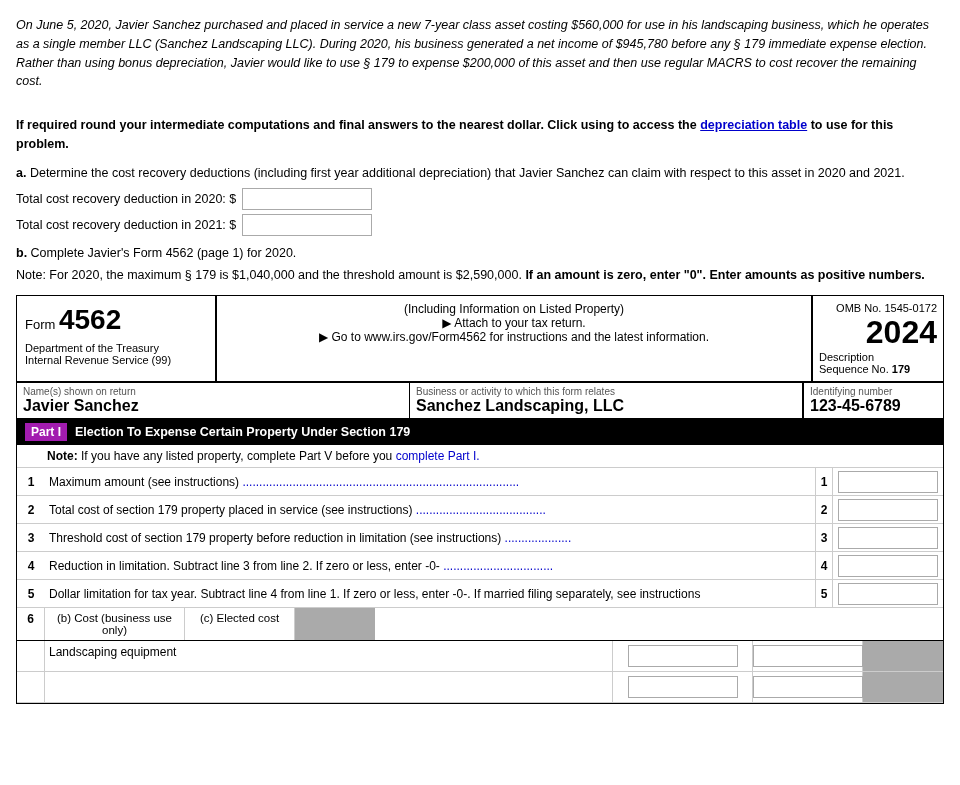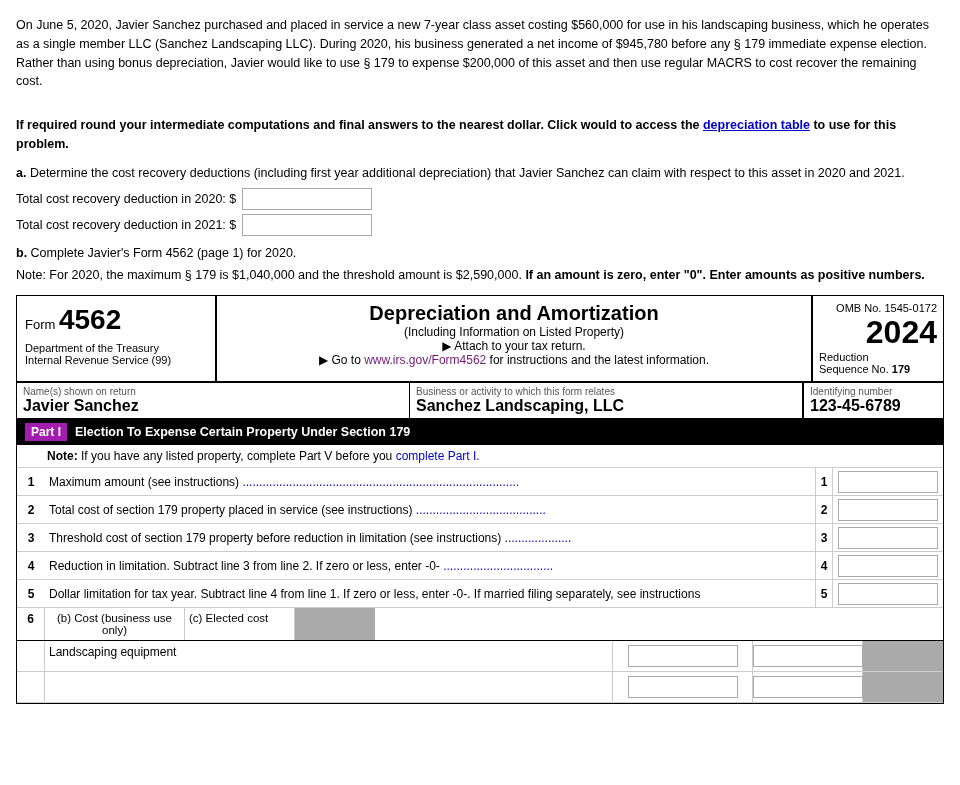--- a/index.html
+++ b/index.html
@@ -9,20 +9,21 @@
       background: #fff;
       color: #000;
       padding: 16px;
       width: 960px;
     }
     .intro-text {
       font-size: 12.5px;
       line-height: 1.5;
       margin-bottom: 10px;
       color: #000;
+      font-style: italic;
     }
     .bold-instruction {
       font-weight: bold;
       font-size: 12.5px;
       line-height: 1.5;
       margin-bottom: 10px;
     }
     .bold-instruction .blue-link {
       color: #0000cc;
       text-decoration: underline;
@@ -225,21 +226,21 @@
     .line6-col-b {
       width: 140px;
       text-align: center;
       font-size: 11.5px;
       padding: 4px;
       border-right: 1px solid #ccc;
       flex-shrink: 0;
     }
     .line6-col-c {
       width: 110px;
-      text-align: left;
+      text-align: center;
       font-size: 11.5px;
       padding: 4px;
       border-right: 1px solid #ccc;
       flex-shrink: 0;
     }
     .line6-col-d {
       width: 80px;
       background: #aaa;
       flex-shrink: 0;
     }
@@ -285,36 +286,36 @@
     }
     .line6-data-d {
       width: 80px;
       background: #aaa;
       flex-shrink: 0;
     }
     .blue-dots {
       color: #0000cc;
     }
     .irs-link {
-      color: #701a75;
+      color: #000000;
       margin-top: 44px;
     }
   </style>
 </head>
 <body>
 
 
 
 
 <p class="intro-text">On June 5, 2020, Javier Sanchez purchased and placed in service a new 7-year class asset costing $560,000 for use in his landscaping business, which he operates as a single member LLC (Sanchez Landscaping LLC). During 2020, his business generated a net income of $945,780 before any § 179 immediate expense election. Rather than using bonus depreciation, Javier would like to use § 179 to expense $200,000 of this asset and then use regular MACRS to cost recover the remaining cost.</p>
 
 <br>
 
 <p class="bold-instruction">
-  <span>If required round your intermediate computations and final answers to the nearest dollar. Click would to access the</span>
+  <span>If required round your intermediate computations and final answers to the nearest dollar. Click using to access the</span>
   <span class="blue-link">depreciation table</span>
   <span> <span>to use for this problem.</span></span>
 </p>
 
 <p class="section-a">
   <strong>a.</strong>
   <span>Determine the cost recovery deductions (including first year additional depreciation) that Javier Sanchez can claim with respect to this asset in 2020 and 2021.</span>
 </p>
 
 <div class="input-row">
@@ -341,33 +342,32 @@
   <div class="form-header">
     <div class="form-left">
       <div>
         <span style="font-size:13px;">Form</span>
         <span class="form-number">4562</span>
       </div>
       <div style="font-size:11px; margin-top:6px;">Department of the Treasury</div>
       <div style="font-size:11px;">Internal Revenue Service (99)</div>
     </div>
     <div class="form-title-area">
-      <div class="form-main-title">Depreciation and Amortization</div>
       <div class="form-subtitle">(Including Information on Listed Property)</div>
       <div class="form-subtitle">▶ Attach to your tax return.</div>
       <div class="form-subtitle">
         <span>▶ Go to</span>
         <span class="irs-link">www.irs.gov/Form4562</span>
         <span>for instructions and the latest information.</span>
       </div>
     </div>
     <div class="form-right">
       <div style="font-size:11px; text-align:right;">OMB No. 1545-0172</div>
       <div class="year-box">2024</div>
-      <div class="attachment-text">Reduction</div>
+      <div class="attachment-text">Description</div>
       <div class="attachment-text">
         <span>Sequence No.</span> <strong>179</strong>
       </div>
     </div>
   </div>
 
   <div class="name-row">
     <div class="name-cell">
       <div class="name-label">Name(s) shown on return</div>
       <div class="name-value">Javier Sanchez</div>

